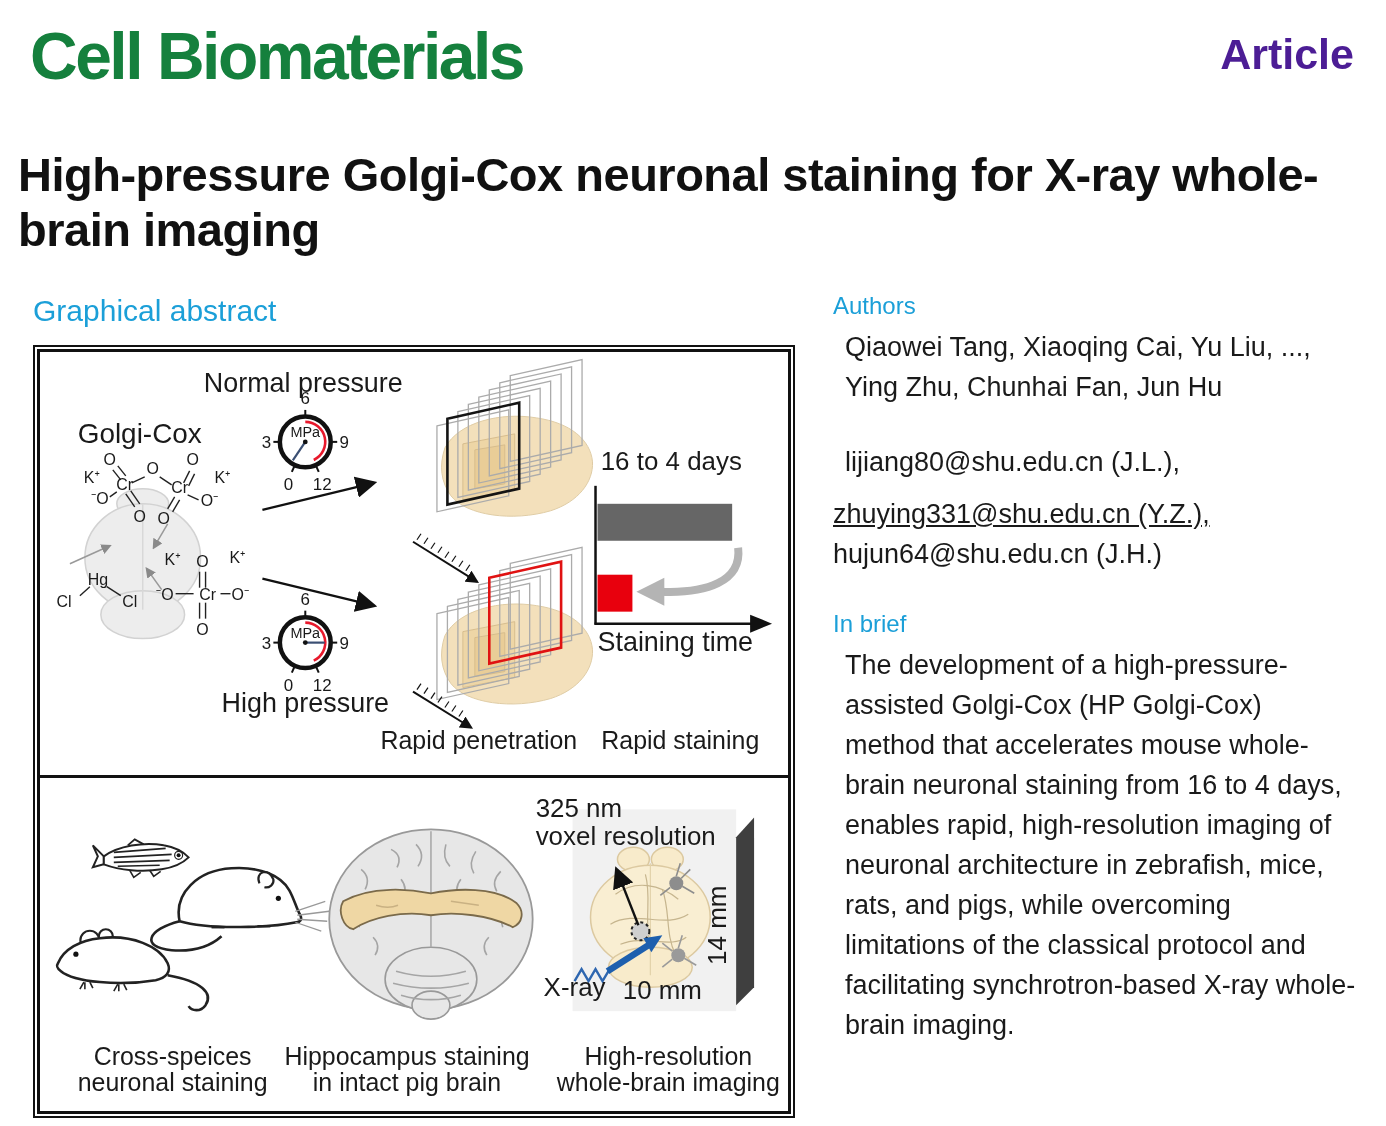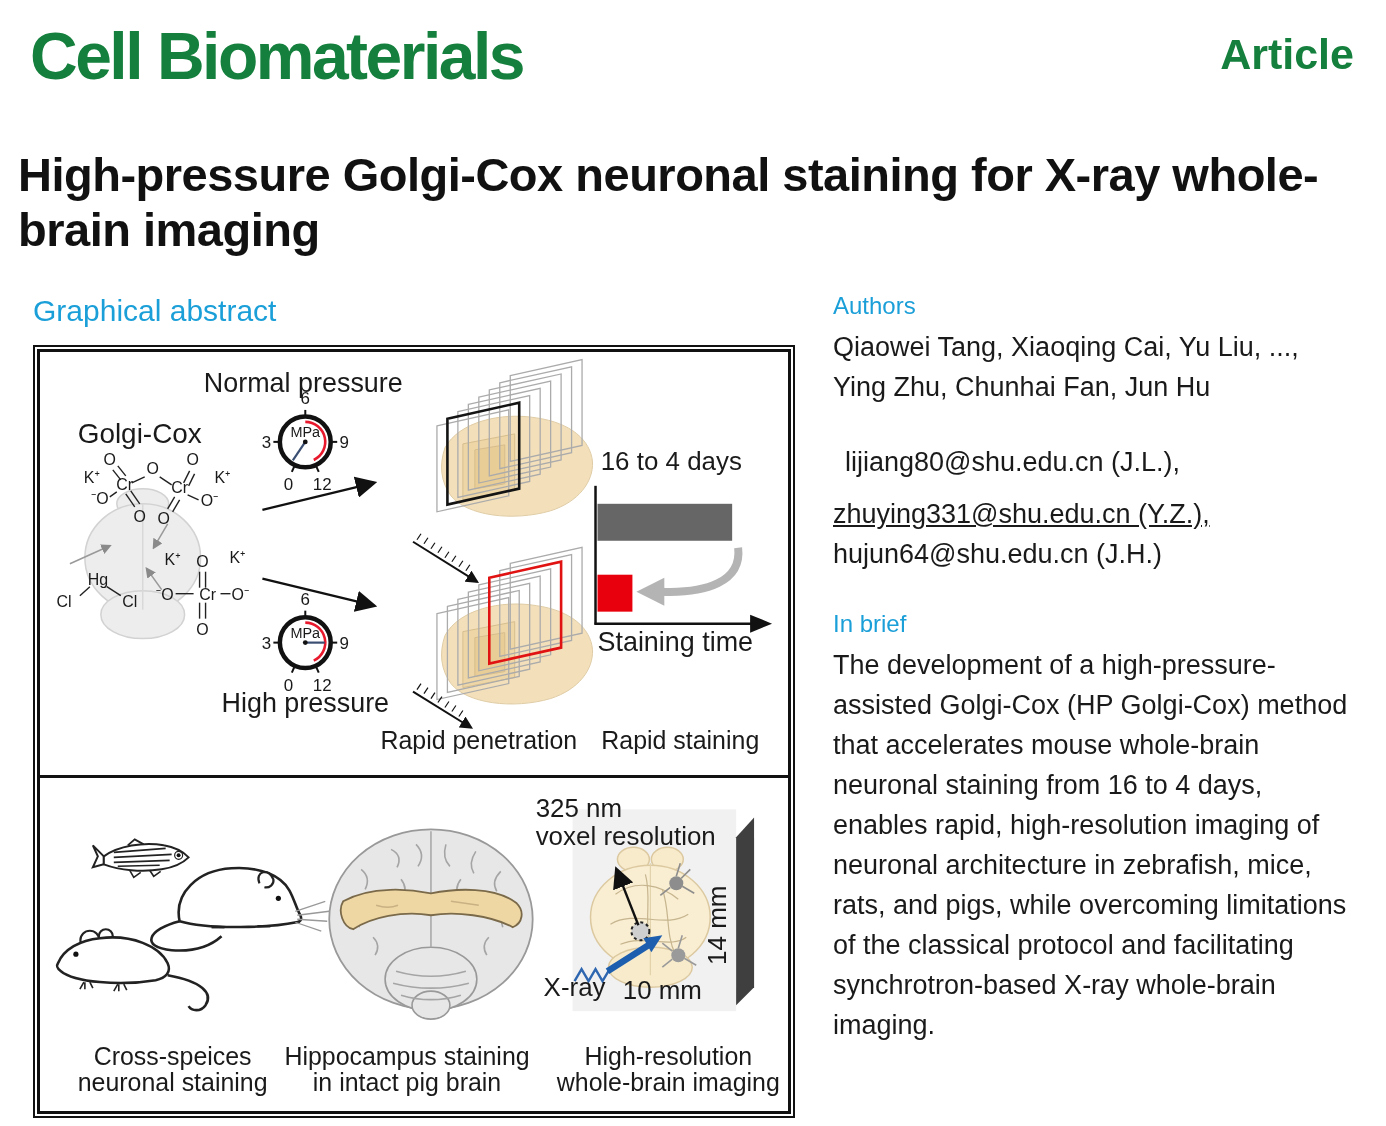--- a/index.html
+++ b/index.html
@@ -1,27 +1,27 @@
 <!DOCTYPE html>
 <html><head>
 <meta charset="utf-8">
 <style>
   html,body{margin:0;padding:0;background:#fff;}
   body{width:1386px;height:1126px;position:relative;font-family:"Liberation Sans",sans-serif;color:#1a1a1a;overflow:hidden;}
   .logo{position:absolute;left:30px;top:18px;font-size:66px;font-weight:700;letter-spacing:-2.5px;color:#15803d;}
-  .badge{position:absolute;right:32px;top:30px;font-size:43px;font-weight:700;color:#15803d;}
+  .badge{position:absolute;right:32px;top:30px;font-size:43px;font-weight:700;color:#4c1d95;}
   .title{position:absolute;left:18px;top:148px;width:1315px;font-size:47px;font-weight:700;line-height:1.17;letter-spacing:-0.5px;color:#111;}
   .ga-heading{position:absolute;left:33px;top:294px;font-size:30px;color:#1b9fd8;}
   .ga-box-outer{position:absolute;left:33px;top:345px;width:762px;height:773px;border:2px solid #111;padding:2px;box-sizing:border-box;text-align:right;}
   .ga-box-inner{width:100%;height:100%;border:3px solid #111;box-sizing:border-box;}
   .ga-box-inner svg{display:block;width:100%;height:100%;}
   .right-col{position:absolute;left:833px;top:292px;width:525px;}
   .right-col h2{margin:0;font-size:24px;font-weight:400;color:#1b9fd8;}
   .right-col .block{margin-bottom:36px;}
-  .names,.email-line,.brief{font-size:27px;line-height:1.47;margin:8px 0 0 0;}
+  .names,.email-line,.brief{font-size:27px;line-height:1.47;margin:8px 0 0 12px;}
   .brief{line-height:1.48;}
   svg text{fill:#1a1a1a;}
   .svglab{font-size:25px;}
 </style>
 </head>
 <body>
 
 <div class="logo">Cell Biomaterials</div>
 <div class="badge">Article</div>
 <h1 class="title" style="margin:0;">High-pressure Golgi-Cox neuronal staining for X-ray whole-brain imaging</h1>

